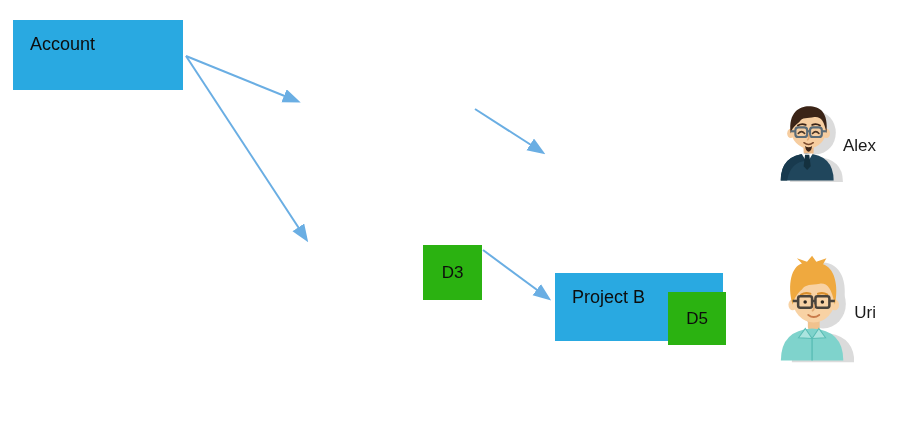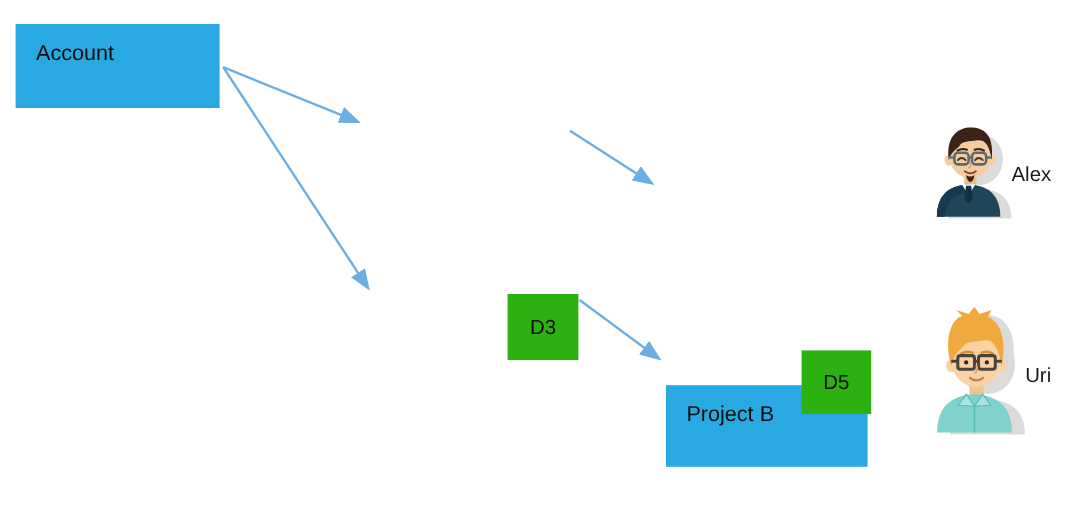--- a/index.html
+++ b/index.html
@@ -27,21 +27,21 @@
   }
   
   #node-account{left:13px;top:20px;width:170px;height:70px;}
   #badge-d1{left:125px;top:37px;width:58px;height:53px;}
   #node-org-a{left:305px;top:73px;width:168px;height:69px;}
   #badge-d2{left:415px;top:90px;width:59px;height:55px;}
   #node-project-a{left:548px;top:127px;width:167px;height:68px;}
   #badge-d4{left:660px;top:144px;width:58px;height:53px;}
   #node-org-b{left:312px;top:214px;width:168px;height:69px;}
   #badge-d3{left:423px;top:222px;width:59px;height:55px;margin-top:23px;}
-  #node-project-b{left:555px;top:273px;width:168px;height:68px;margin-top:48px;}
+  #node-project-b{left:555px;top:273px;width:168px;height:68px;}
   #badge-d5{left:668px;top:292px;width:58px;height:53px;}
 
   #edges{position:absolute;left:0;top:0;pointer-events:none;}
 
   .person{
     position:absolute;
     width:96px;
     display:flex;align-items:center;
     color:#1a1a1a;
   }

